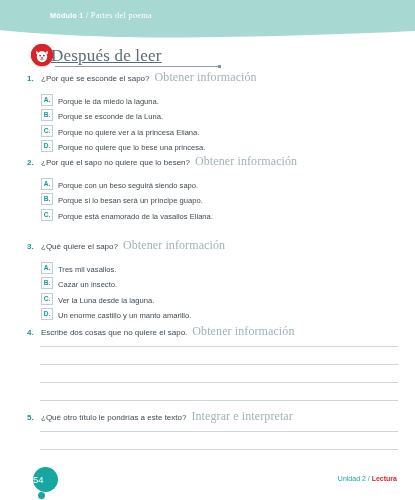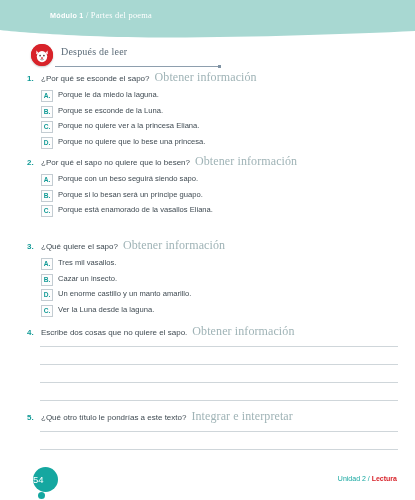--- a/index.html
+++ b/index.html
@@ -67,27 +67,28 @@
     top: 0;
     width: 22px;
     height: 22px;
     border-radius: 50%;
     background: #d8232a;
     box-shadow: 0 1px 2px rgba(0,0,0,0.25);
   }
   .mascot svg { display: block; }
   .section-title {
     position: absolute;
-    left: 30px;
+    left: 20px;
     top: 2px;
     font-family: "Liberation Serif", serif;
-    font-size: 10px;
+    font-size: 17px;
     color: #5b6b78;
     letter-spacing: 0.2px;
     white-space: nowrap;
+    text-decoration: underline;
   }
   .title-rule {
     position: absolute;
     left: 24px;
     top: 22px;
     width: 163px;
     height: 1px;
     background: #8e9fae;
   }
   .title-rule-dot {
@@ -128,21 +129,21 @@
     margin-left: 5px;
     letter-spacing: 0.1px;
   }
 
   .options {
     margin-top: 5px;
     margin-left: 14px;
   }
   .opt {
     display: flex;
-    align-items: flex-start;
+    align-items: flex-end;
     height: 15.5px;
     white-space: nowrap;
   }
   .opt-box {
     width: 10px;
     height: 10px;
     flex: 0 0 10px;
     border: 1px solid #c3ccd2;
     background: #fdfdfd;
     color: #119a96;
@@ -295,26 +296,26 @@
     <div class="options">
       <div class="opt">
         <span class="opt-box">A.</span>
         <span class="opt-text">Tres mil vasallos.</span>
       </div>
       <div class="opt">
         <span class="opt-box">B.</span>
         <span class="opt-text">Cazar un insecto.</span>
       </div>
       <div class="opt">
+        <span class="opt-box">C.</span>
+        <span class="opt-text">Ver la Luna desde la laguna.</span>
+      </div>
+      <div class="opt">
         <span class="opt-box">D.</span>
         <span class="opt-text">Un enorme castillo y un manto amarillo.</span>
-      </div>
-      <div class="opt">
-        <span class="opt-box">C.</span>
-        <span class="opt-text">Ver la Luna desde la laguna.</span>
       </div>
     </div>
   </div>
 
   <div class="q" style="top:324px;">
     <div class="q-head">
       <span class="q-num">4.</span>
       <span class="q-text">Escribe dos cosas que no quiere el sapo.</span>
       <span class="q-tag">Obtener información</span>
     </div>

